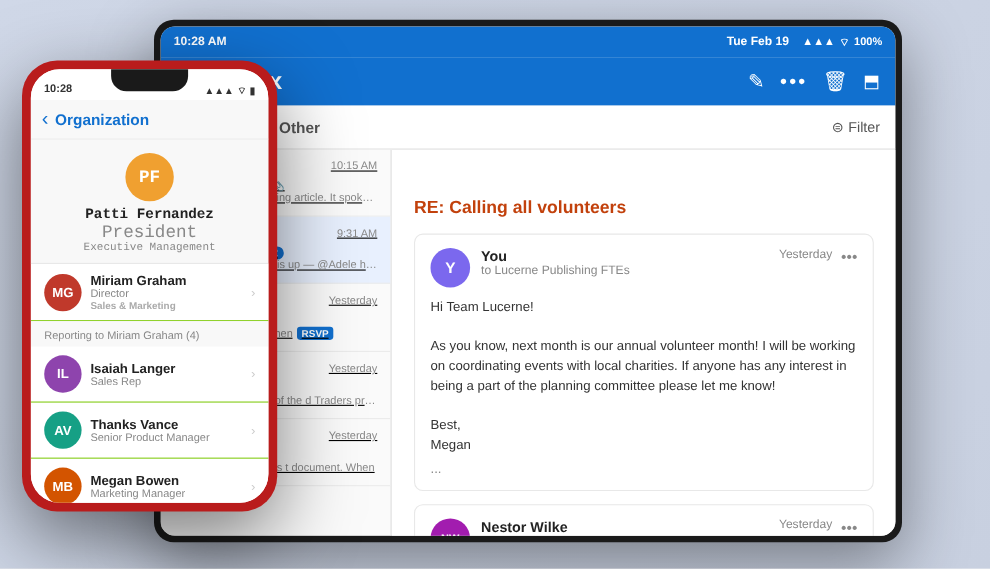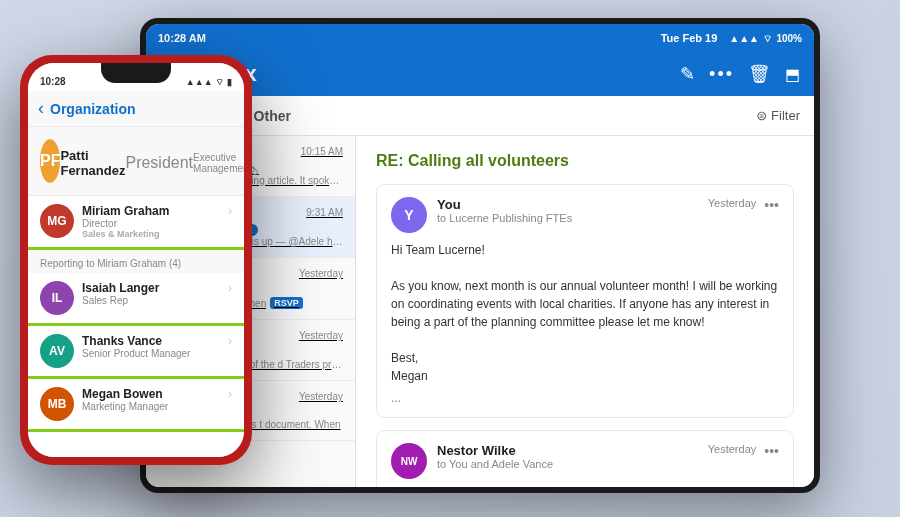--- a/index.html
+++ b/index.html
@@ -224,22 +224,23 @@
     
     .email-detail {
       flex: 1;
       background: white;
       overflow-y: auto;
       padding: 16px 20px;
     }
     .email-detail-title {
       font-size: 16px;
       font-weight: 700;
-      color: #4d7c0f;
+      color: #c2410c;
       margin-bottom: 14px;
+      margin-top: 28px;
     }
     .email-thread-item {
       background: white;
       border: 1px solid #e8e8e8;
       border-radius: 8px;
       padding: 12px 14px;
       margin-bottom: 12px;
     }
     .thread-header {
       display: flex;
@@ -362,24 +363,25 @@
     .phone-nav-title {
       color: #1170cf;
       font-size: 14px;
       font-weight: 600;
     }
 
     .phone-contact-header {
       background: #f8f8f8;
       padding: 12px 12px 8px;
       display: flex;
-      flex-direction: row;
+      flex-direction: column;
       align-items: center;
       border-bottom: 1px solid #e8e8e8;
       flex-shrink: 0;
+      font-family: Liberation Mono, monospace;
     }
     .phone-avatar {
       width: 44px;
       height: 44px;
       border-radius: 50%;
       background: #f0a030;
       display: flex;
       align-items: center;
       justify-content: center;
       color: white;
@@ -407,22 +409,23 @@
       background: white;
     }
     .phone-section-header {
       font-size: 10px;
       color: #888;
       padding: 8px 12px 4px;
       background: #f8f8f8;
     }
     .phone-list-item {
       display: flex;
+      align-items: center;
       padding: 8px 12px;
-      border-bottom: 3px solid #84cc16;
+      border-bottom: 1px solid #84cc16;
       cursor: pointer;
     }
     .phone-list-avatar {
       width: 34px;
       height: 34px;
       border-radius: 50%;
       margin-right: 8px;
       flex-shrink: 0;
       display: flex;
       align-items: center;

